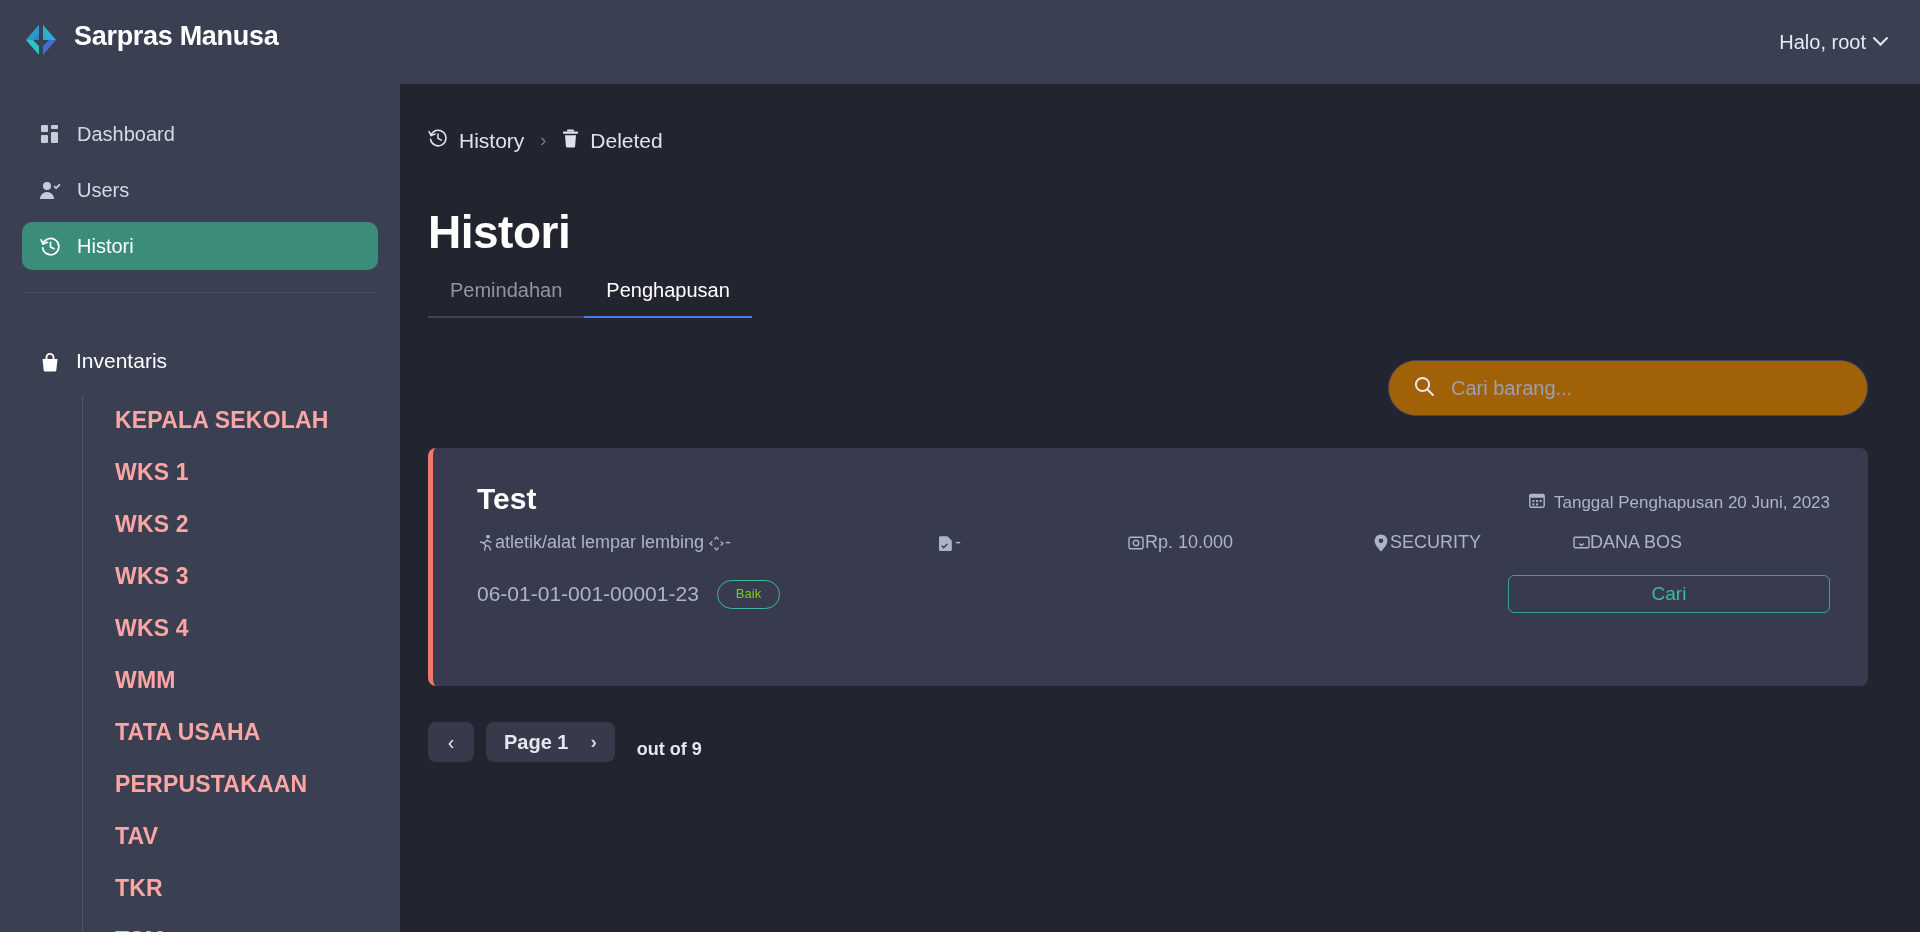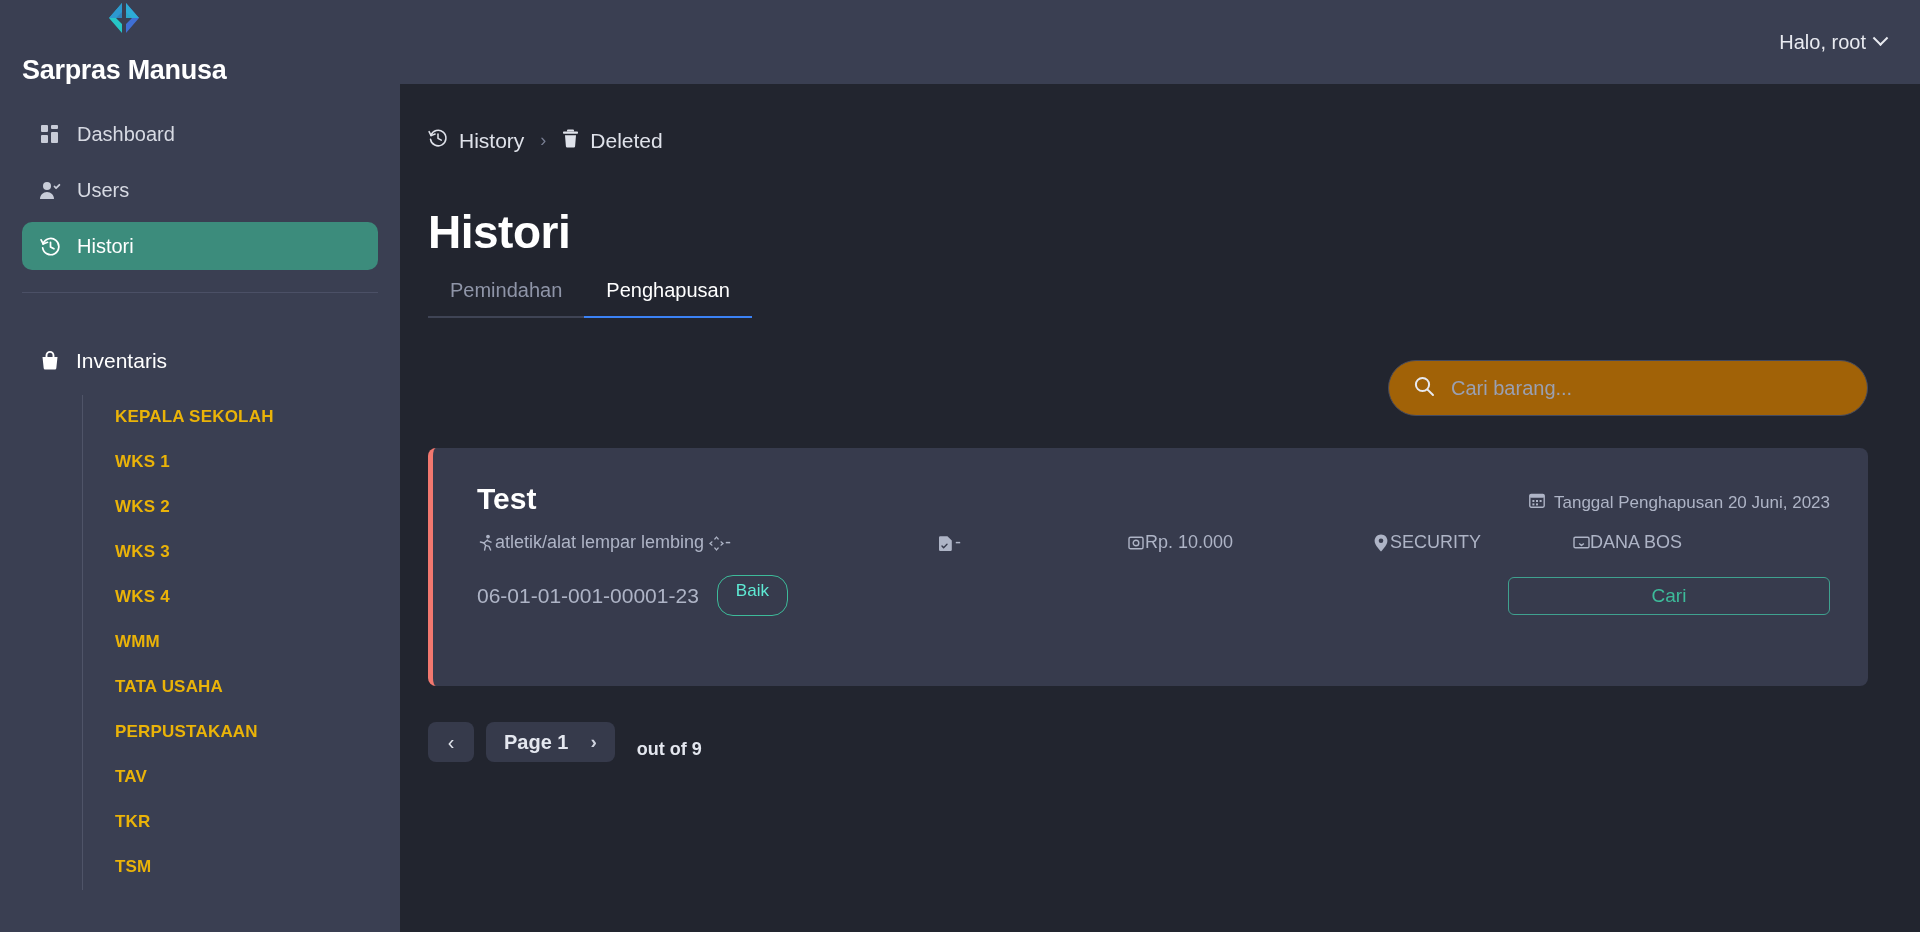--- a/index.html
+++ b/index.html
@@ -11,21 +11,21 @@
   }
   .app { display: flex; flex-direction: column; width: 1920px; height: 932px; }
 
   
   .topbar {
     height: 84px; flex: 0 0 84px;
     background: #3a3f52;
     display: flex; align-items: center; justify-content: space-between;
     padding: 0 34px 0 22px;
   }
-  .brand { display: flex; align-items: center; gap: 14px; flex-direction: column; }
+  .brand { display: flex; align-items: flex-start; gap: 14px; }
   .brand-name { color: #ffffff; font-size: 27px; font-weight: bold; letter-spacing: -0.3px; }
   .user-menu { display: flex; align-items: center; gap: 9px; color: #e8eaf0; font-size: 20px; cursor: pointer; }
   .caret { width: 11px; height: 11px; border-right: 2px solid #e8eaf0; border-bottom: 2px solid #e8eaf0;
            transform: rotate(45deg) translate(-3px,-3px); }
 
   
   .body { display: flex; flex: 1 1 auto; min-height: 0; }
 
   
   .sidebar {
@@ -38,27 +38,27 @@
     display: flex; align-items: center; gap: 16px;
     height: 48px; padding: 0 17px; border-radius: 10px;
     color: #d7dae3; font-size: 20px; cursor: pointer; margin-bottom: 8px;
   }
   .nav-item.active { background: #3c8c7c; color: #ffffff; }
   .nav-icon { width: 22px; height: 22px; display: flex; align-items: center; justify-content: center; flex: 0 0 22px; }
   .nav-icon svg { display: block; }
   .divider { height: 1px; background: #4b5066; margin: 22px 0 0 0; }
 
   .group-title {
-    display: flex; align-items: flex-start; gap: 15px;
+    display: flex; align-items: flex-end; gap: 15px;
     color: #ffffff; font-size: 21px; font-weight: 500;
     padding: 0 17px; margin: 56px 0 22px 0;
   }
   .sublist { margin-left: 60px; border-left: 1px solid #4f5468; padding-left: 32px; }
   .sub-item {
-    color: #eab308; font-size: 17px; font-weight: bold; letter-spacing: 0.2px;
+    color: #fca5a5; font-size: 23px; font-weight: bold; letter-spacing: 0.2px;
     padding: 12px 0 13px 0; cursor: pointer;
   }
 
   
   .main { flex: 1 1 auto; background: #22252f; padding: 44px 52px 0 28px; overflow: hidden; }
 
   .breadcrumb { display: flex; align-items: center; gap: 12px; color: #dfe2ea; font-size: 21px; }
   .crumb { display: flex; align-items: center; gap: 11px; cursor: pointer; }
   .crumb-sep { color: #787e92; font-size: 18px; margin: 0 4px; }
 
@@ -101,22 +101,22 @@
   .m1 { width: 230px; }
   .m2 { width: 230px; }
   .m3 { width: 190px; }
   .m4 { width: 245px; }
   .m5 { width: 200px; }
   .m6 { width: 200px; }
 
   .bottom-row { display: flex; align-items: center; margin-top: 22px; }
   .code { color: #aeb4c6; font-size: 21px; }
   .badge {
-    margin-left: 18px; border: 1px solid #3dbb9a; color: #5eead4;
-    border-radius: 16px; padding: 5px 18px 14px 18px; font-size: 17px;
+    margin-left: 18px; border: 1px solid #3dbb9a; color: #84cc16;
+    border-radius: 16px; padding: 5px 18px 7px 18px; font-size: 13px;
   }
   .print-btn {
     margin-left: auto; width: 322px; height: 38px; border: 1px solid #3fa18f;
     border-radius: 6px; color: #3dbb9a; font-size: 19px; background: transparent;
     display: flex; align-items: center; justify-content: center; cursor: pointer;
     font-family: "Liberation Sans", sans-serif;
   }
 
   
   .pager { display: flex; align-items: center; gap: 12px; margin-top: 36px; }

